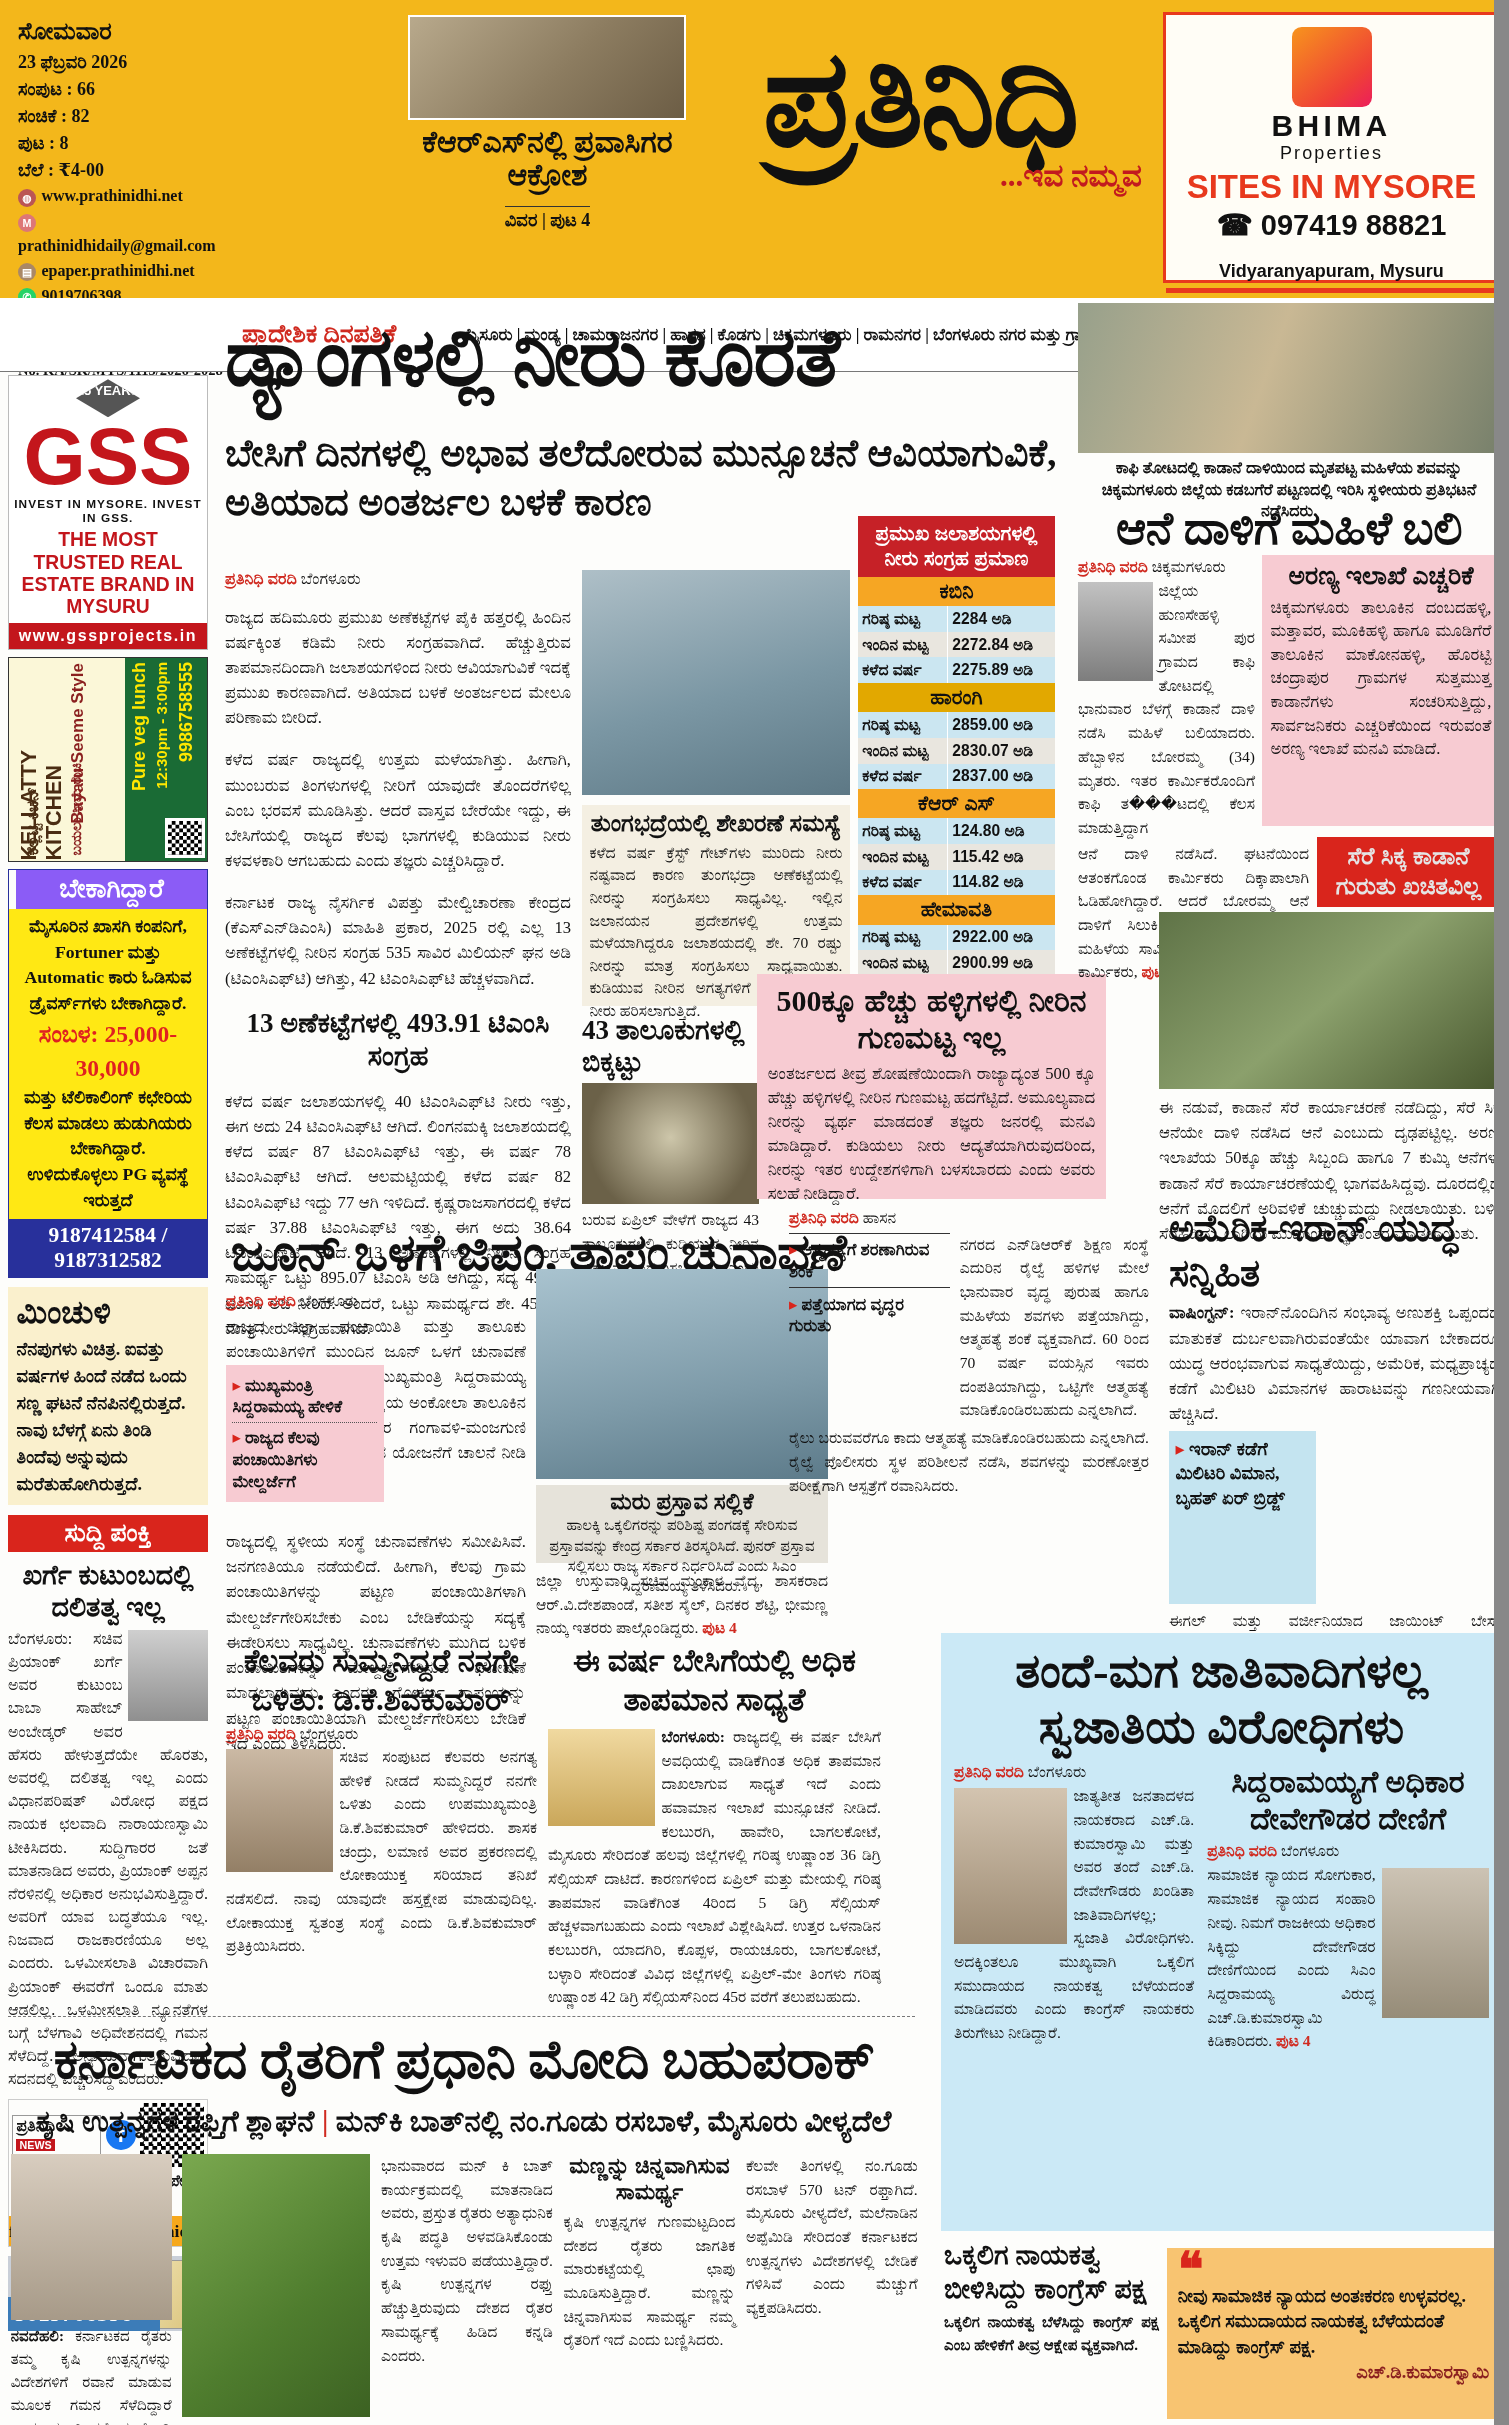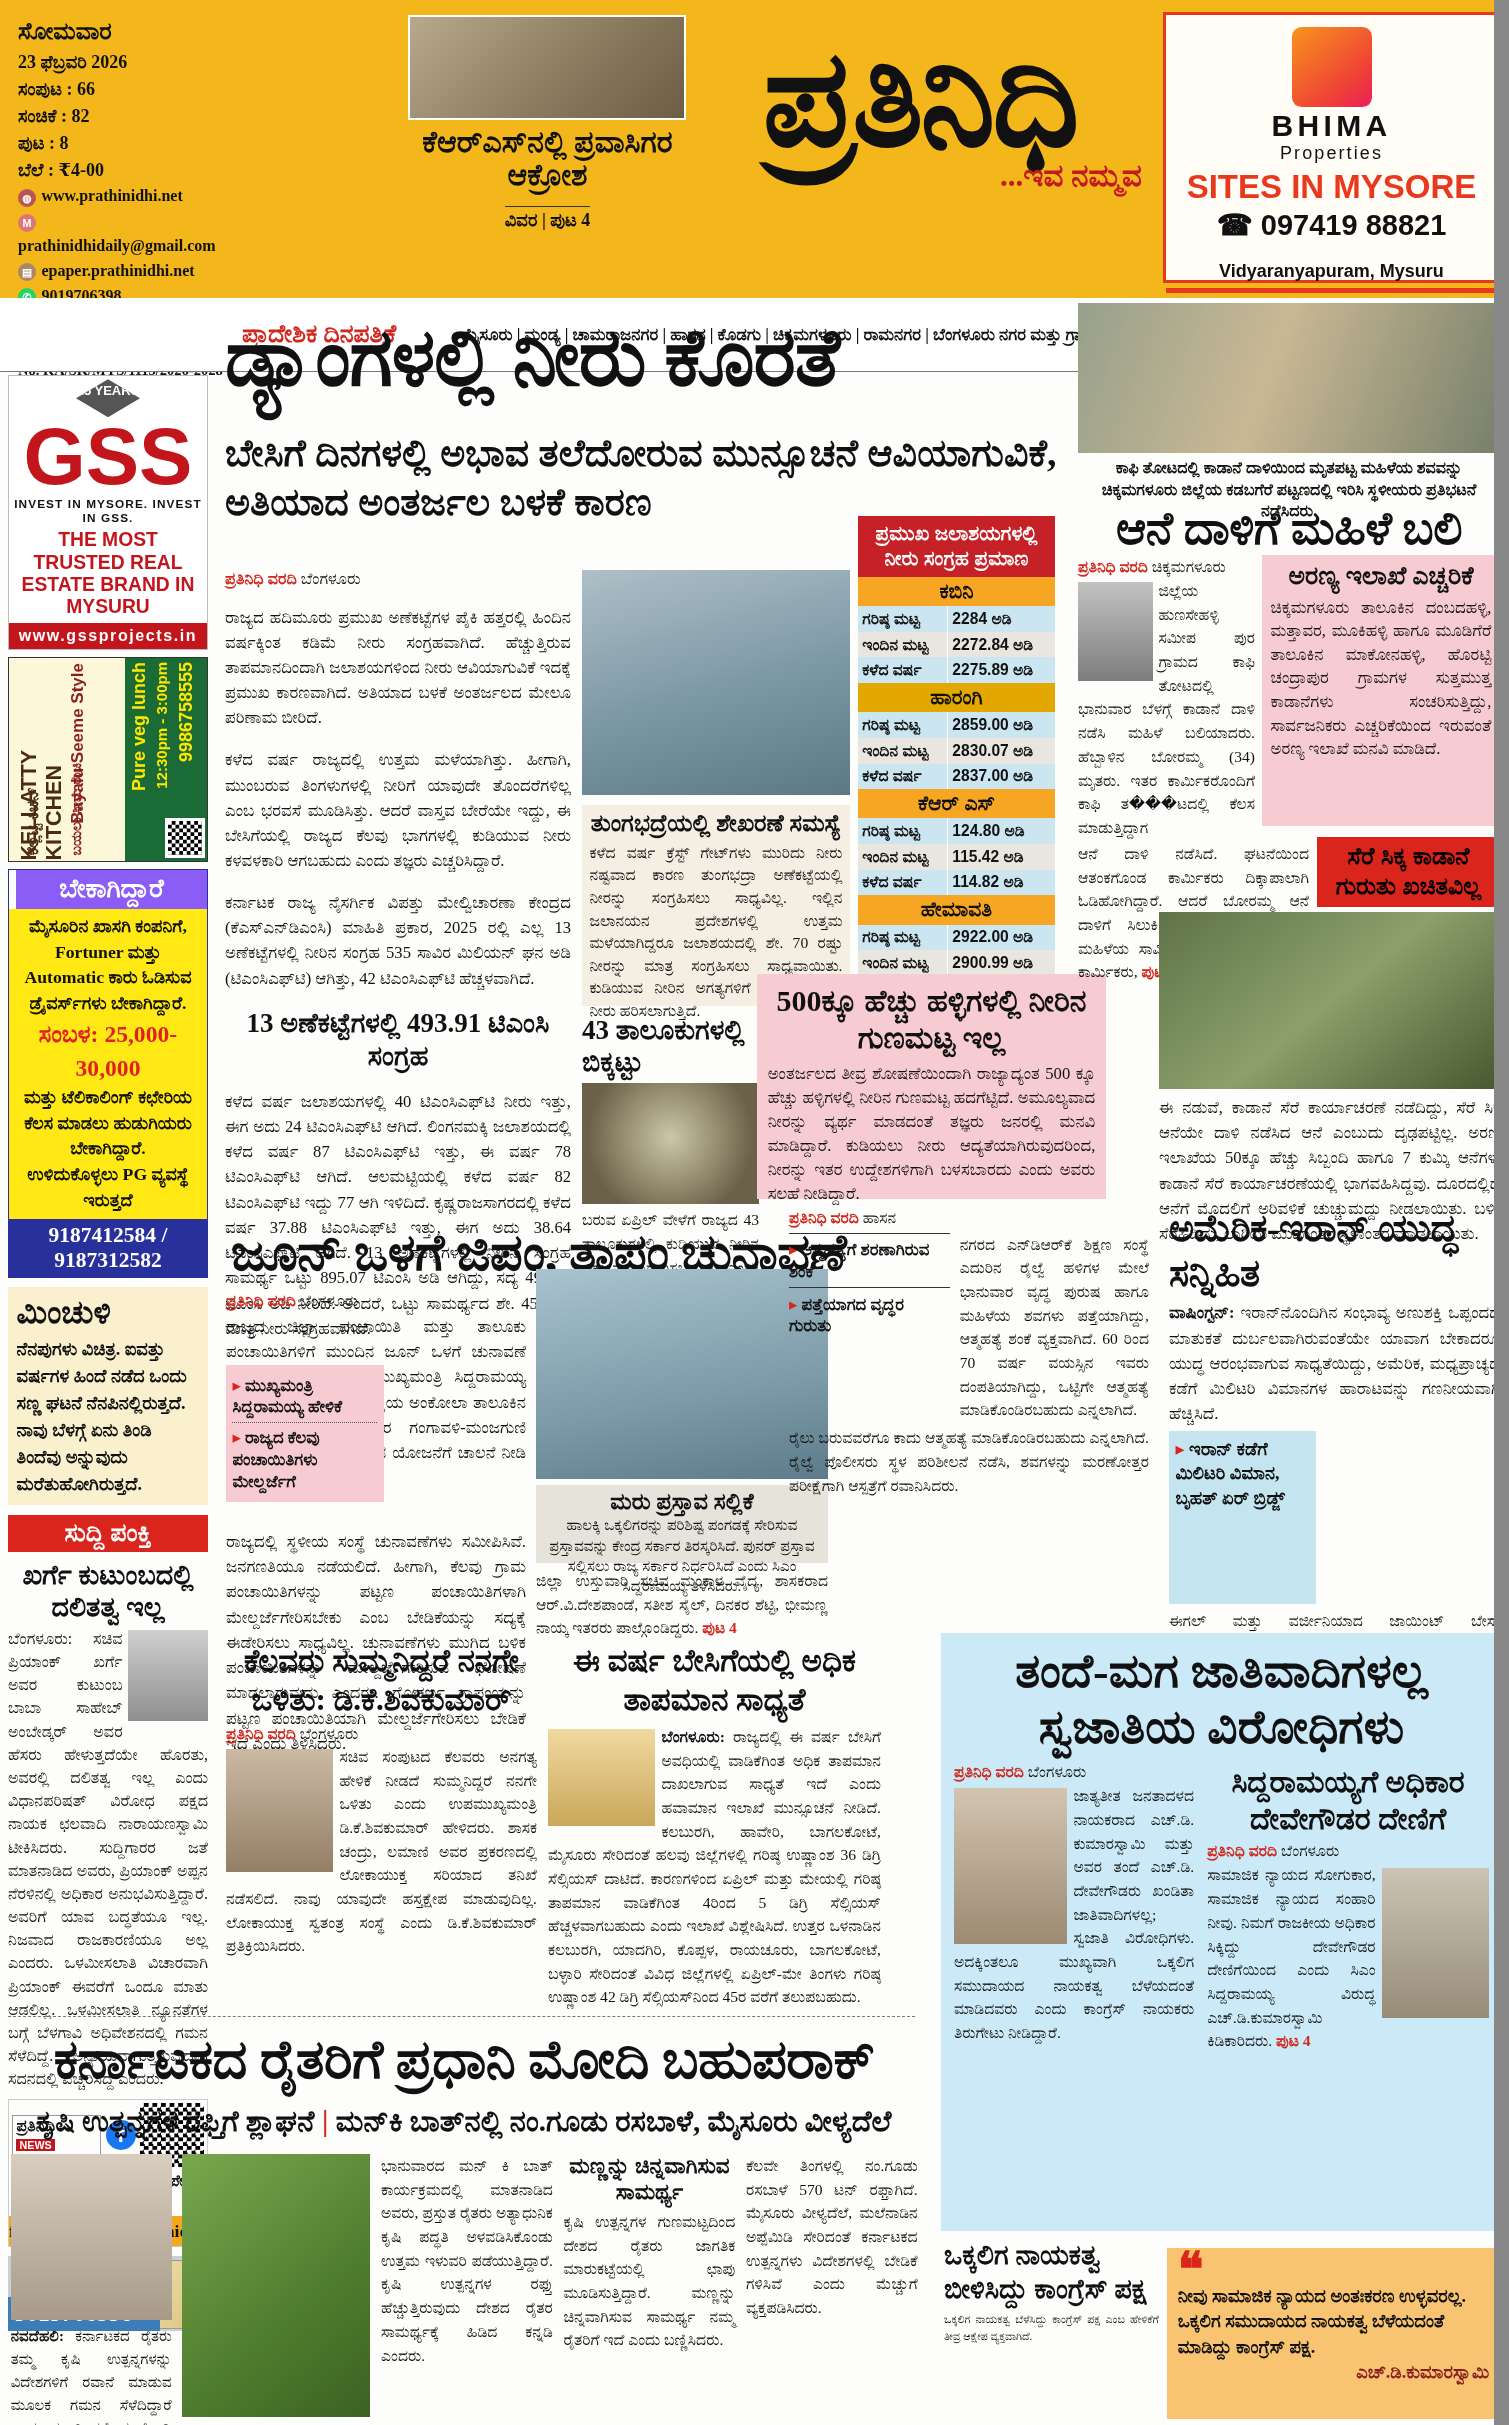--- a/index.html
+++ b/index.html
@@ -101,21 +101,21 @@
   .ele-ph{left:1078px;top:303px;width:422px;height:150px;background:linear-gradient(110deg,#97a08b,#c9b894 45%,#77806b);}
   .ele-cap{left:1078px;top:457px;width:422px;font-size:16px;font-weight:bold;text-align:center;line-height:1.35;}
   .ele-h{left:1078px;top:502px;width:422px;font-size:46px;font-weight:bold;text-align:center;letter-spacing:-0.5px;}
   .ele-by{left:1078px;top:558px;width:177px;font-size:15.6px;}
   .ele-b1{left:1078px;top:579px;width:177px;}
   .vict{float:left;width:75px;height:99px;margin:3.2px 5.4px 2.1px 0;background:linear-gradient(#c2c2c2,#7d7d7d);}
   .warn{left:1262px;top:555px;width:238px;height:271px;padding:6.4px 8.6px;box-sizing:border-box;}
   .warn-h{font-size:25px;font-weight:bold;text-align:center;line-height:1.2;}
   .warn-b{font-size:16.6px;line-height:1.42;text-align:justify;margin-top:4.3px;}
   .jump{color:#D02A20;font-weight:bold;}
-  .sere{left:1317px;top:837px;width:183px;background:#D9251C;color:#000000;text-align:center;font-size:23.6px;font-weight:bold;line-height:1.25;padding:5.4px 3.2px;box-sizing:border-box;}
+  .sere{left:1317px;top:837px;width:183px;background:#D9251C;color:#e5e5e5;text-align:center;font-size:23.6px;font-weight:bold;line-height:1.25;padding:5.4px 3.2px;box-sizing:border-box;}
   .sere-b{left:1078px;top:842px;width:231px;}
   .capt-ph{left:1159px;top:912px;width:341px;height:177px;background:linear-gradient(140deg,#5f7347,#8ba06c 50%,#49582f);}
   .sere-b2{left:1159px;top:1095px;width:343px;}
   
   .zp-h{left:231px;top:1224px;width:644px;font-size:51px;font-weight:bold;letter-spacing:-0.5px;}
   .zp-by{left:226px;top:1292px;width:322px;font-size:15.6px;}
   .zp-b{left:226px;top:1314px;width:300px;height:322px;}
   .zp-pink{left:226px;top:1365px;width:145px;padding:5.4px 6.4px;font-size:16.6px;font-weight:bold;line-height:1.3;}
   .zp-pink .it{border-bottom:1.1px dotted #555;padding:4.3px 0;}
   .zp-pink .it:last-child{border-bottom:none;}
@@ -444,21 +444,21 @@
       <div class="caste-r">
         <div class="caste-sub">ಸಿದ್ದರಾಮಯ್ಯಗೆ ಅಧಿಕಾರ ದೇವೇಗೌಡರ ದೇಣಿಗೆ</div>
         <div class="byline" style="font-size:15.6px;margin-top:4.3px;"><span class="n">ಪ್ರತಿನಿಧಿ ವರದಿ</span> <span>ಬೆಂಗಳೂರು</span></div>
         <div class="body-t" style="font-size:15.6px;margin-top:3.2px;"><span class="hdk-ph"></span><span>ಸಾಮಾಜಿಕ ನ್ಯಾಯದ ಸೋಗುಕಾರ, ಸಾಮಾಜಿಕ ನ್ಯಾಯದ ಸಂಹಾರಿ ನೀವು. ನಿಮಗೆ ರಾಜಕೀಯ ಅಧಿಕಾರ ಸಿಕ್ಕಿದ್ದು ದೇವೇಗೌಡರ ದೇಣಿಗೆಯಿಂದ ಎಂದು ಸಿಎಂ ಸಿದ್ದರಾಮಯ್ಯ ವಿರುದ್ಧ ಎಚ್.ಡಿ.ಕುಮಾರಸ್ವಾಮಿ ಕಿಡಿಕಾರಿದರು.</span> <span class="jump">ಪುಟ 4</span></div>
       </div>
     </div>
   </div>
 
   <div class="abs okk">
     <div class="okk-h">ಒಕ್ಕಲಿಗ ನಾಯಕತ್ವ ಬೀಳಿಸಿದ್ದು ಕಾಂಗ್ರೆಸ್ ಪಕ್ಷ</div>
-    <div class="body-t" style="font-size:11px;margin-top:4.3px;">ಒಕ್ಕಲಿಗ ನಾಯಕತ್ವ ಬೆಳೆಸಿದ್ದು ಕಾಂಗ್ರೆಸ್ ಪಕ್ಷ ಎಂಬ ಹೇಳಿಕೆಗೆ ತೀವ್ರ ಆಕ್ಷೇಪ ವ್ಯಕ್ತವಾಗಿದೆ.</div>
+    <div class="body-t" style="font-size:15px;margin-top:4.3px;font-weight:bold;">ಒಕ್ಕಲಿಗ ನಾಯಕತ್ವ ಬೆಳೆಸಿದ್ದು ಕಾಂಗ್ರೆಸ್ ಪಕ್ಷ ಎಂಬ ಹೇಳಿಕೆಗೆ ತೀವ್ರ ಆಕ್ಷೇಪ ವ್ಯಕ್ತವಾಗಿದೆ.</div>
   </div>
 
   <div class="abs quote">
     <div class="qmark">❝</div>
     <div class="quote-b">ನೀವು ಸಾಮಾಜಿಕ ನ್ಯಾಯದ ಅಂತಃಕರಣ ಉಳ್ಳವರಲ್ಲ. ಒಕ್ಕಲಿಗ ಸಮುದಾಯದ ನಾಯಕತ್ವ ಬೆಳೆಯದಂತೆ ಮಾಡಿದ್ದು ಕಾಂಗ್ರೆಸ್ ಪಕ್ಷ.</div>
     <div class="quote-b" style="text-align:right;color:#8a1f1f;">ಎಚ್.ಡಿ.ಕುಮಾರಸ್ವಾಮಿ</div>
   </div>
 
   <div class="abs bottom-div"></div>
   <div class="abs modi-h">ಕರ್ನಾಟಕದ ರೈತರಿಗೆ ಪ್ರಧಾನಿ ಮೋದಿ ಬಹುಪರಾಕ್</div>

